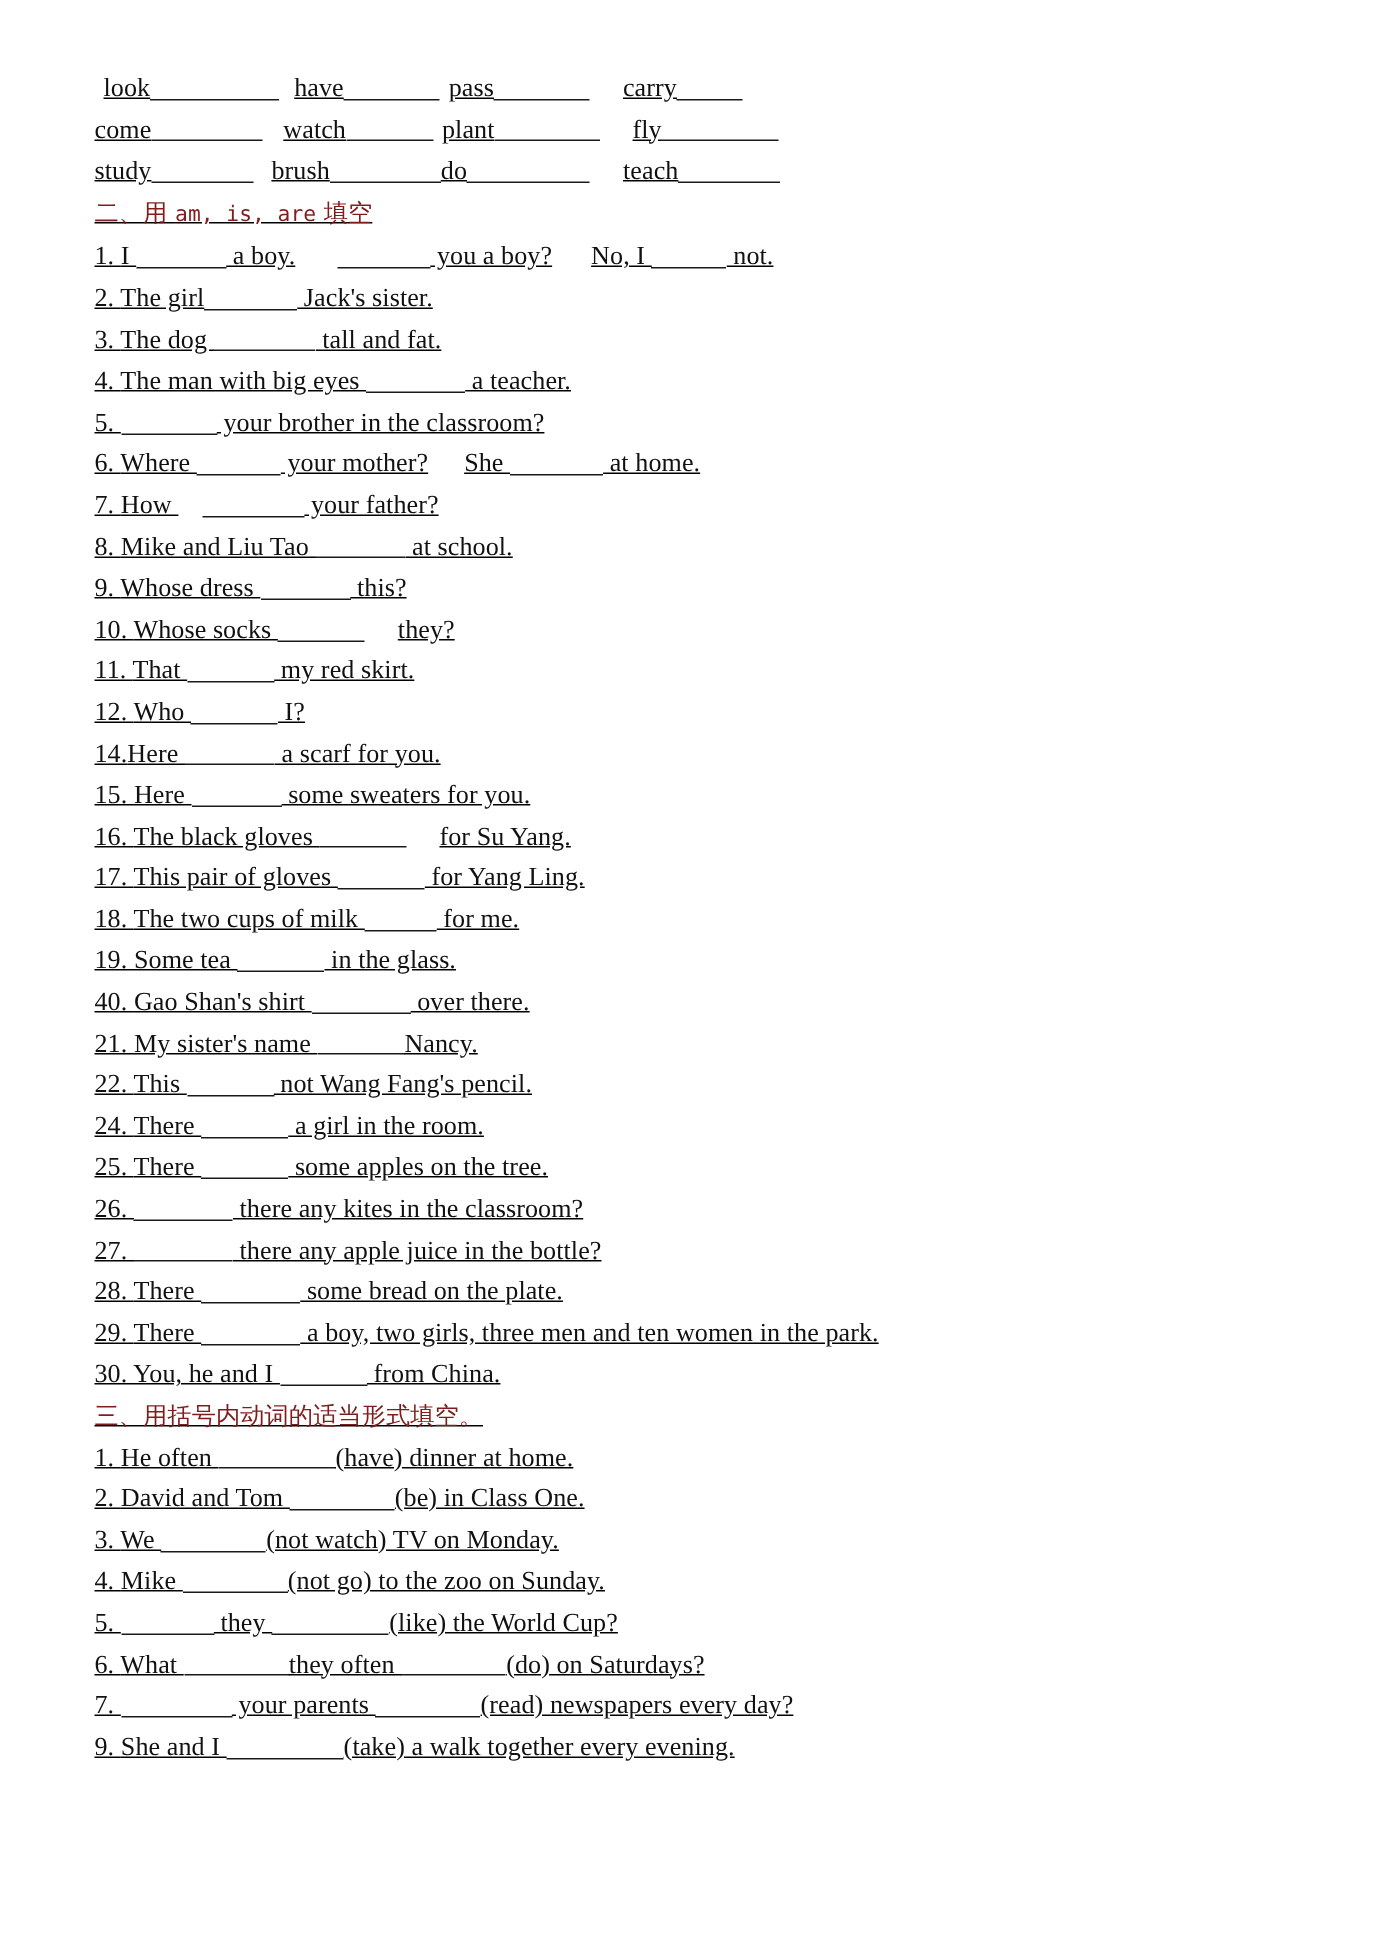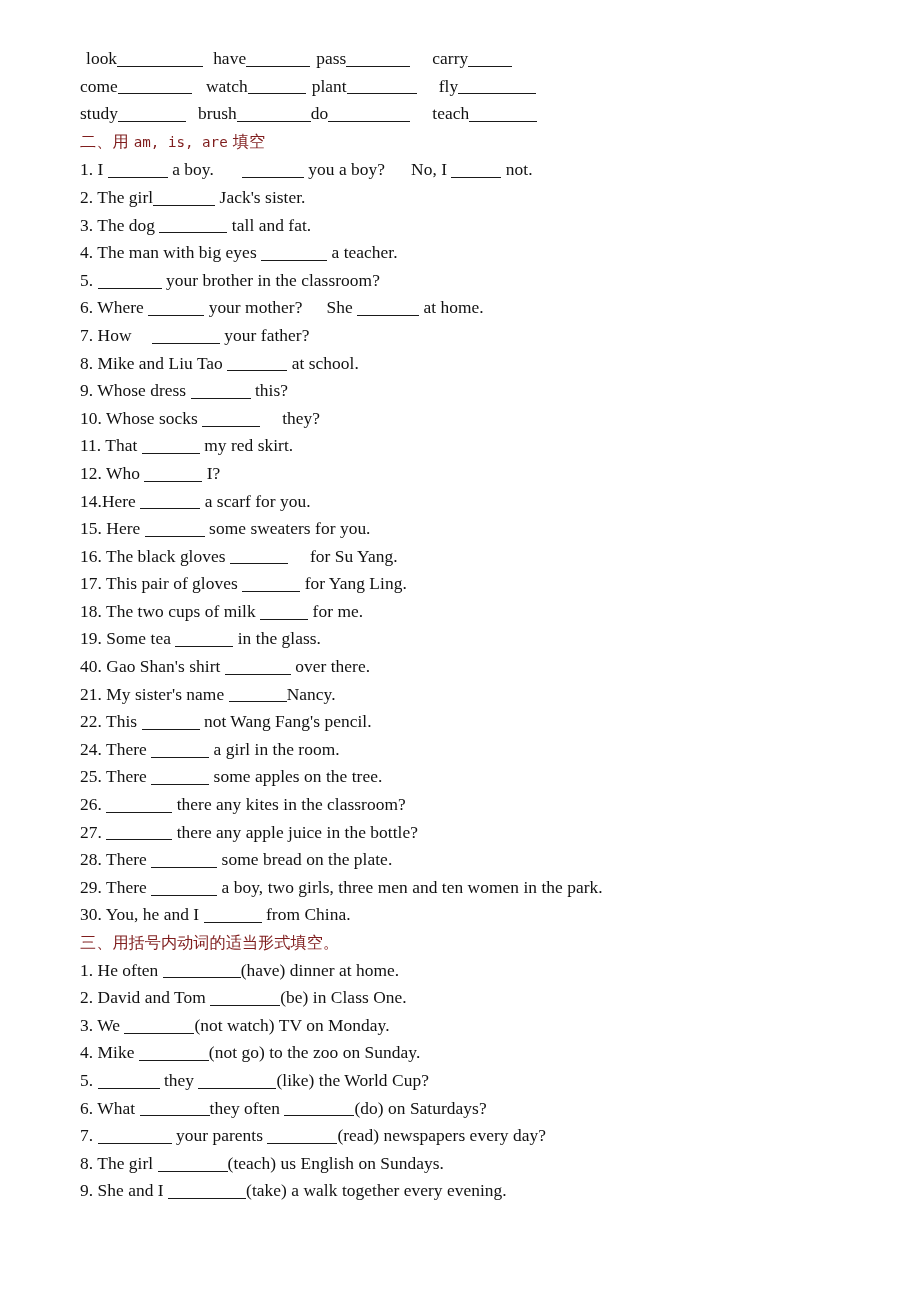--- a/index.html
+++ b/index.html
@@ -17,23 +17,24 @@
   }
   #page {
     position: relative;
     width: 920px;
     height: 1300px;
     padding: 0;
     box-sizing: border-box;
   }
   .doc {
     position: absolute;
-    left: 80px;
+    left: 63px;
     top: 45px;
     width: 820px;
+    text-decoration: underline;
   }
   .line {
     font-size: 17.4px;
     line-height: 27.6px;
     white-space: pre;
     letter-spacing: 0.05px;
     color: #111;
   }
   
   .cjk {
@@ -105,18 +106,17 @@
     <div class="cjk">三、用括号内动词的适当形式填空。</div>
 
     <div id="sec3-items">
         <div class="line"><span>1. </span><span>He often </span><span class="bl" style="width: 78px;"></span><span>(have) dinner at home.</span></div>
         <div class="line"><span>2. </span><span>David and Tom </span><span class="bl" style="width: 70px;"></span><span>(be) in Class One.</span></div>
         <div class="line"><span>3. </span><span>We </span><span class="bl" style="width: 70px;"></span><span>(not watch) TV on Monday.</span></div>
         <div class="line"><span>4. </span><span>Mike </span><span class="bl" style="width: 70px;"></span><span>(not go) to the zoo on Sunday.</span></div>
         <div class="line"><span>5. </span><span class="bl" style="width: 62px;"></span><span> they </span><span class="bl" style="width: 78px;"></span><span>(like) the World Cup?</span></div>
         <div class="line"><span>6. </span><span>What </span><span class="bl" style="width: 70px;"></span><span>they often </span><span class="bl" style="width: 70px;"></span><span>(do) on Saturdays?</span></div>
         <div class="line"><span>7. </span><span class="bl" style="width: 74px;"></span><span> your parents </span><span class="bl" style="width: 70px;"></span><span>(read) newspapers every day?</span></div>
-        <div class="line"><span>8. </span><span>The girl </span><span class="bl" style="width: 70px;"></span><span>(teach) us English on Sundays.</span></div>
         <div class="line"><span>9. </span><span>She and I </span><span class="bl" style="width: 78px;"></span><span>(take) a walk together every evening.</span></div>
       </div>
 
   </div>
 </div>
 
 </body></html>

